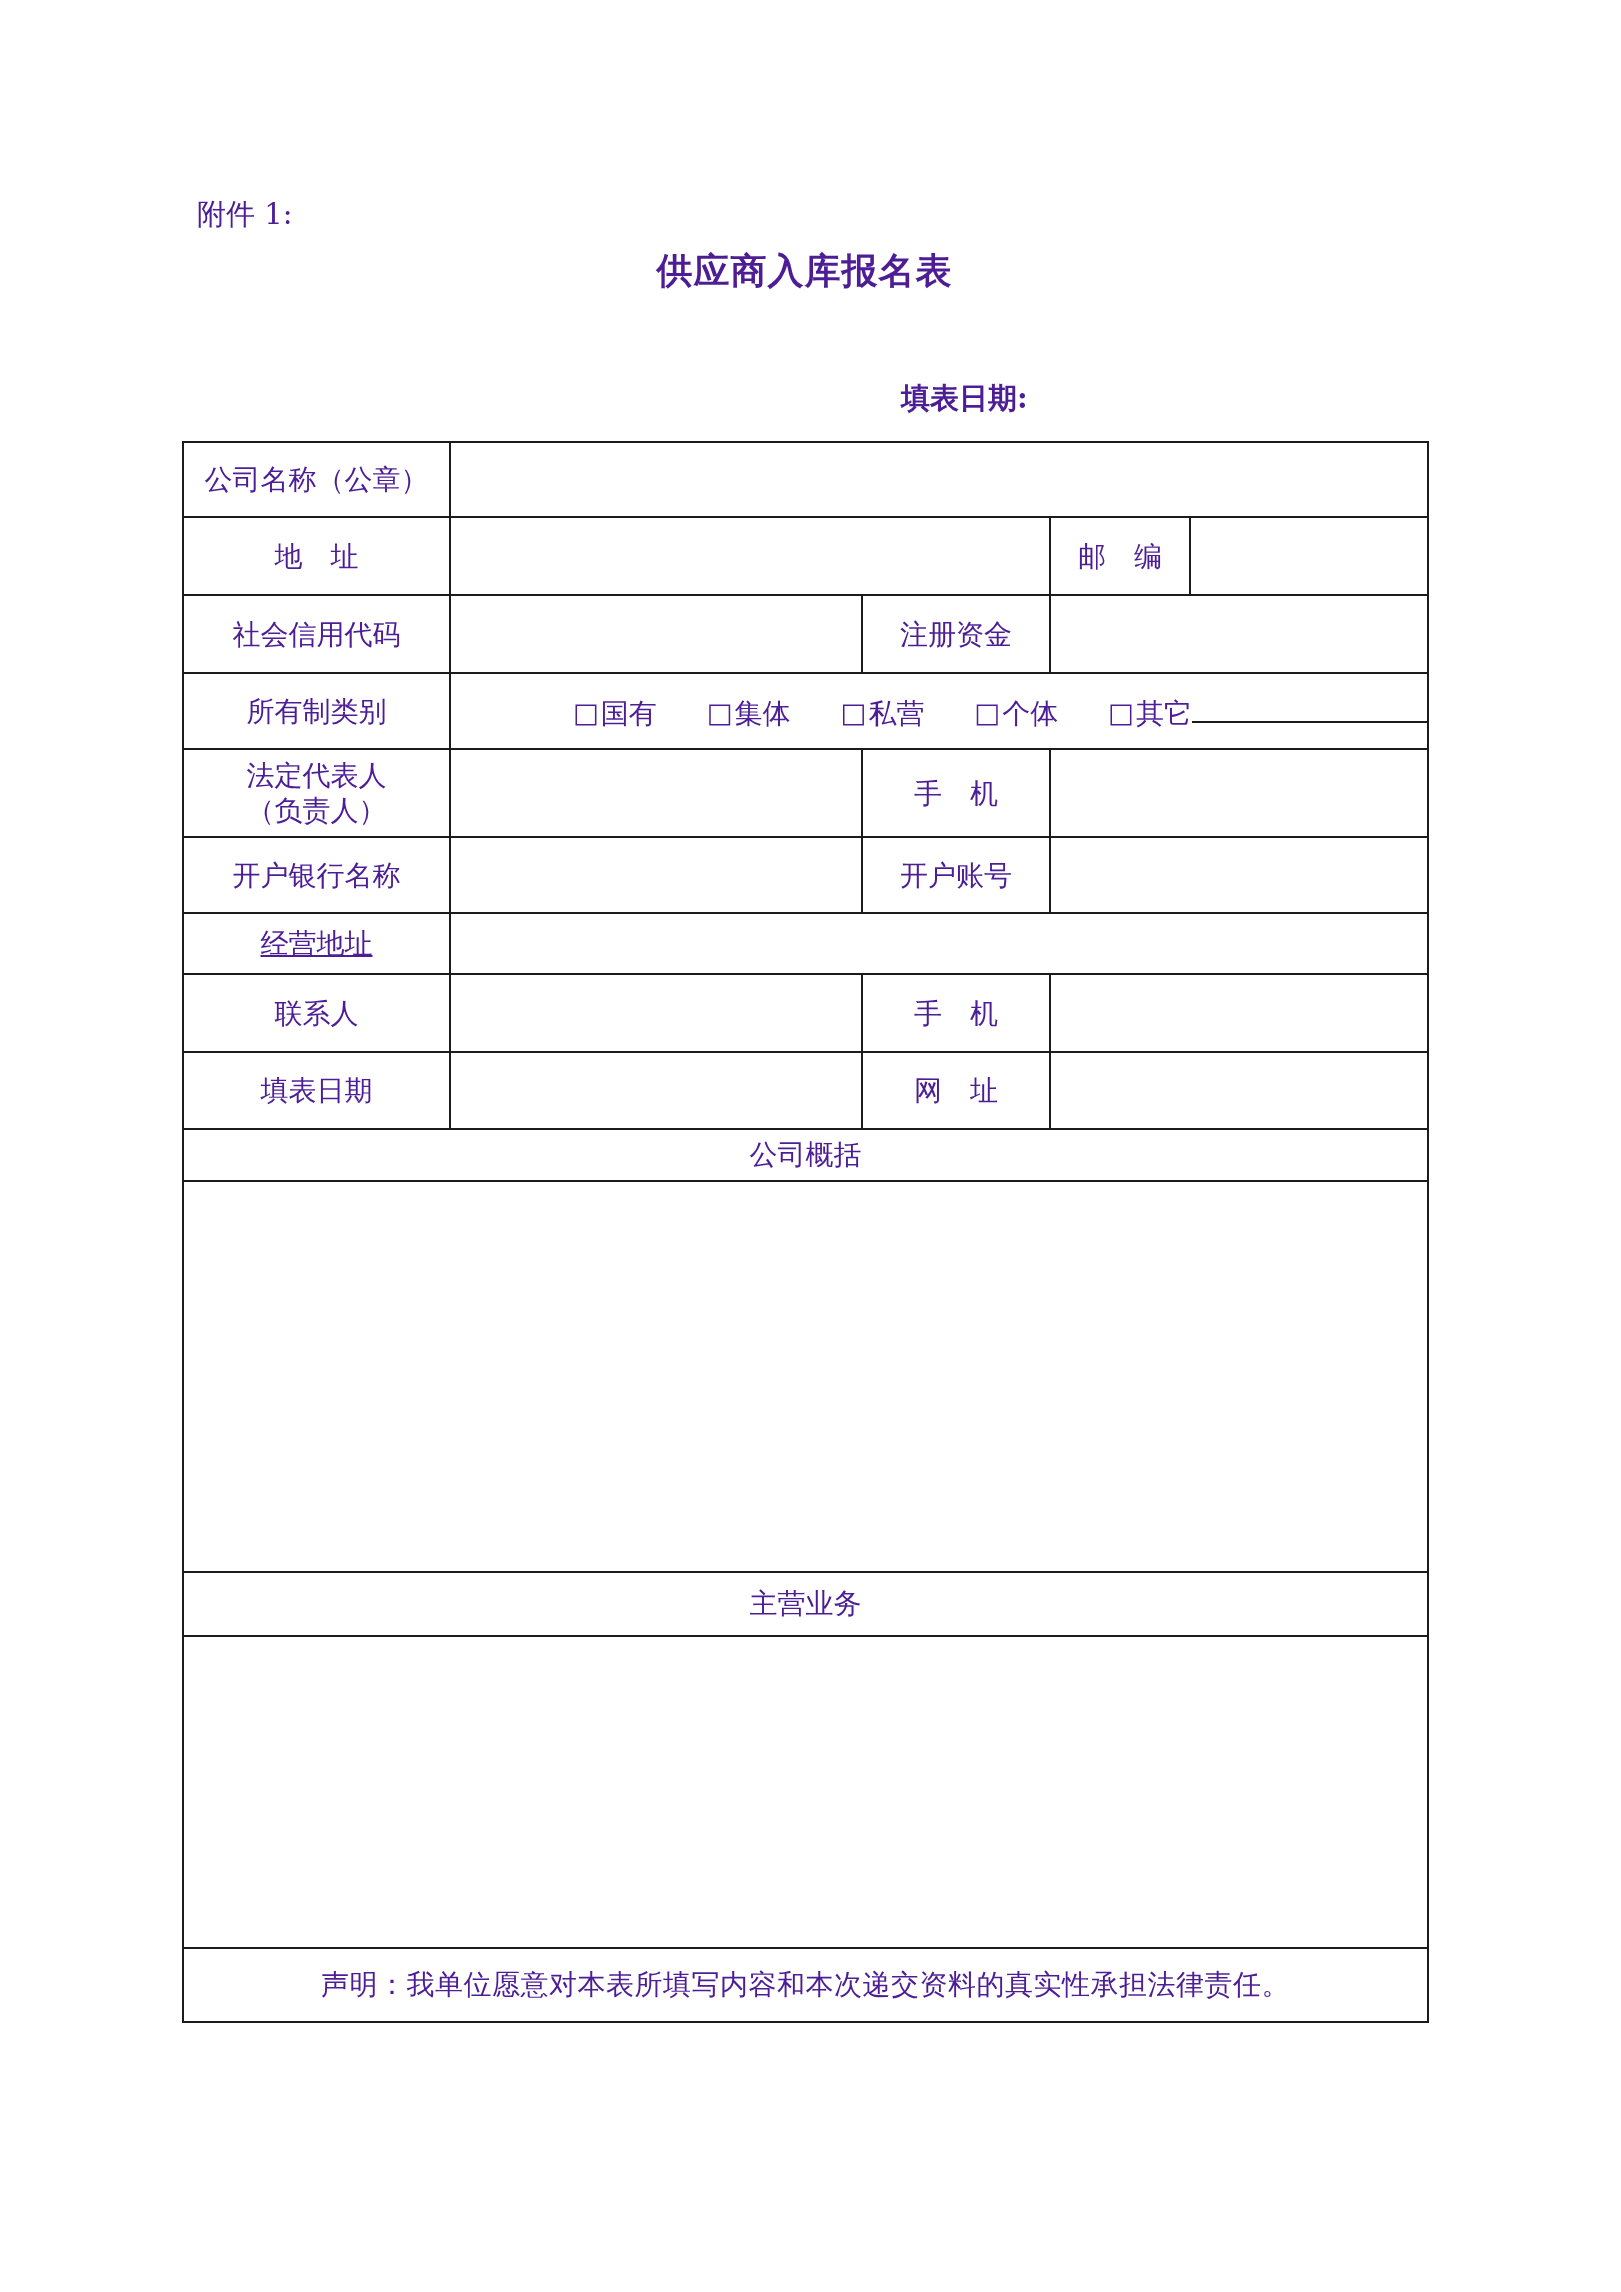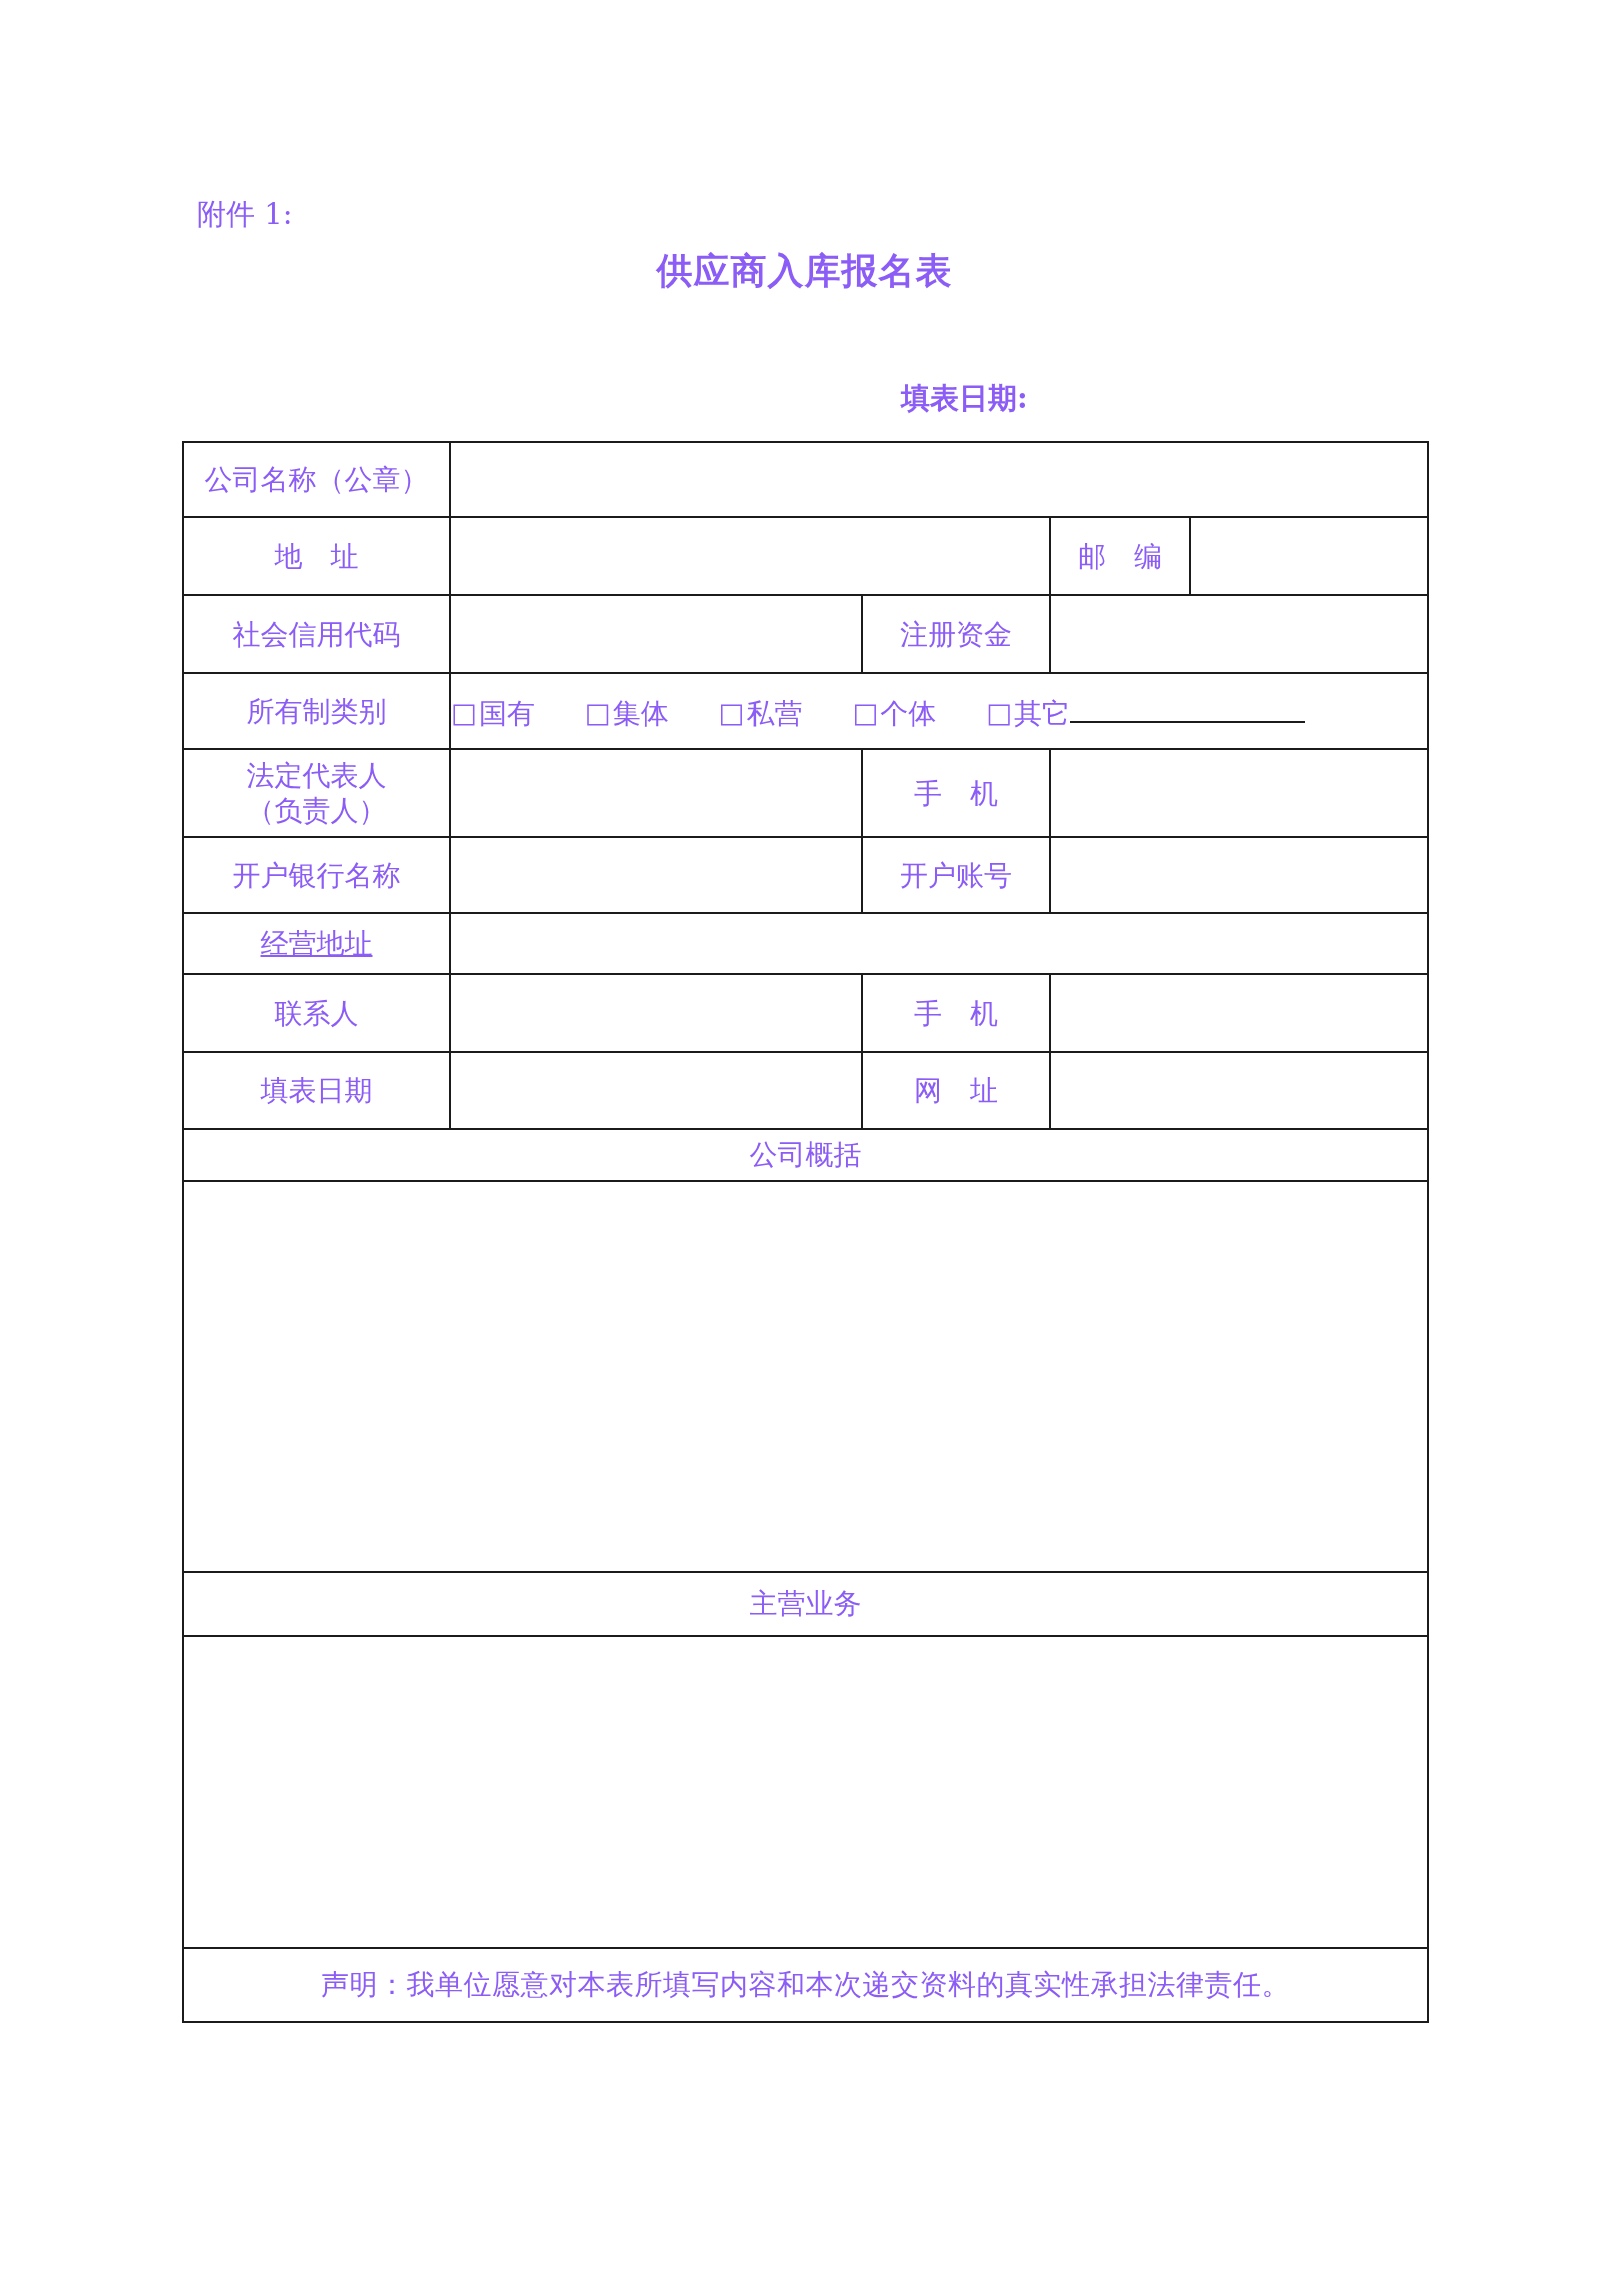--- a/index.html
+++ b/index.html
@@ -5,21 +5,21 @@
   html, body {
     margin: 0;
     padding: 0;
     background: #ffffff;
   }
   .page {
     position: relative;
     width: 1621px;
     height: 2293px;
     background: #ffffff;
-    color: #8b5cf6;
+    color: #4c1d95;
     font-family: "DejaVu Serif", "Liberation Serif", serif;
     overflow: hidden;
   }
   .attachment {
     position: absolute;
     left: 197px;
     top: 199px;
     font-size: 29px;
     line-height: 1.1;
     white-space: pre;
@@ -79,21 +79,21 @@
   tr.r-profileh { height: 52px; }
   tr.r-profile  { height: 391px; }
   tr.r-mainh    { height: 64px; }
   tr.r-main     { height: 312px; }
   tr.r-decl     { height: 74px; }
   td.section-header {
     text-align: center;
     font-size: 28px;
   }
   td.ownership-cell {
-    text-align: left;
+    text-align: right;
     padding-left: 13.7px;
     white-space: nowrap;
   }
   .opt {
     display: inline-block;
     margin-right: 41px;
   }
   .opt.last { margin-right: 0; }
   .cb {
     display: inline-block;

